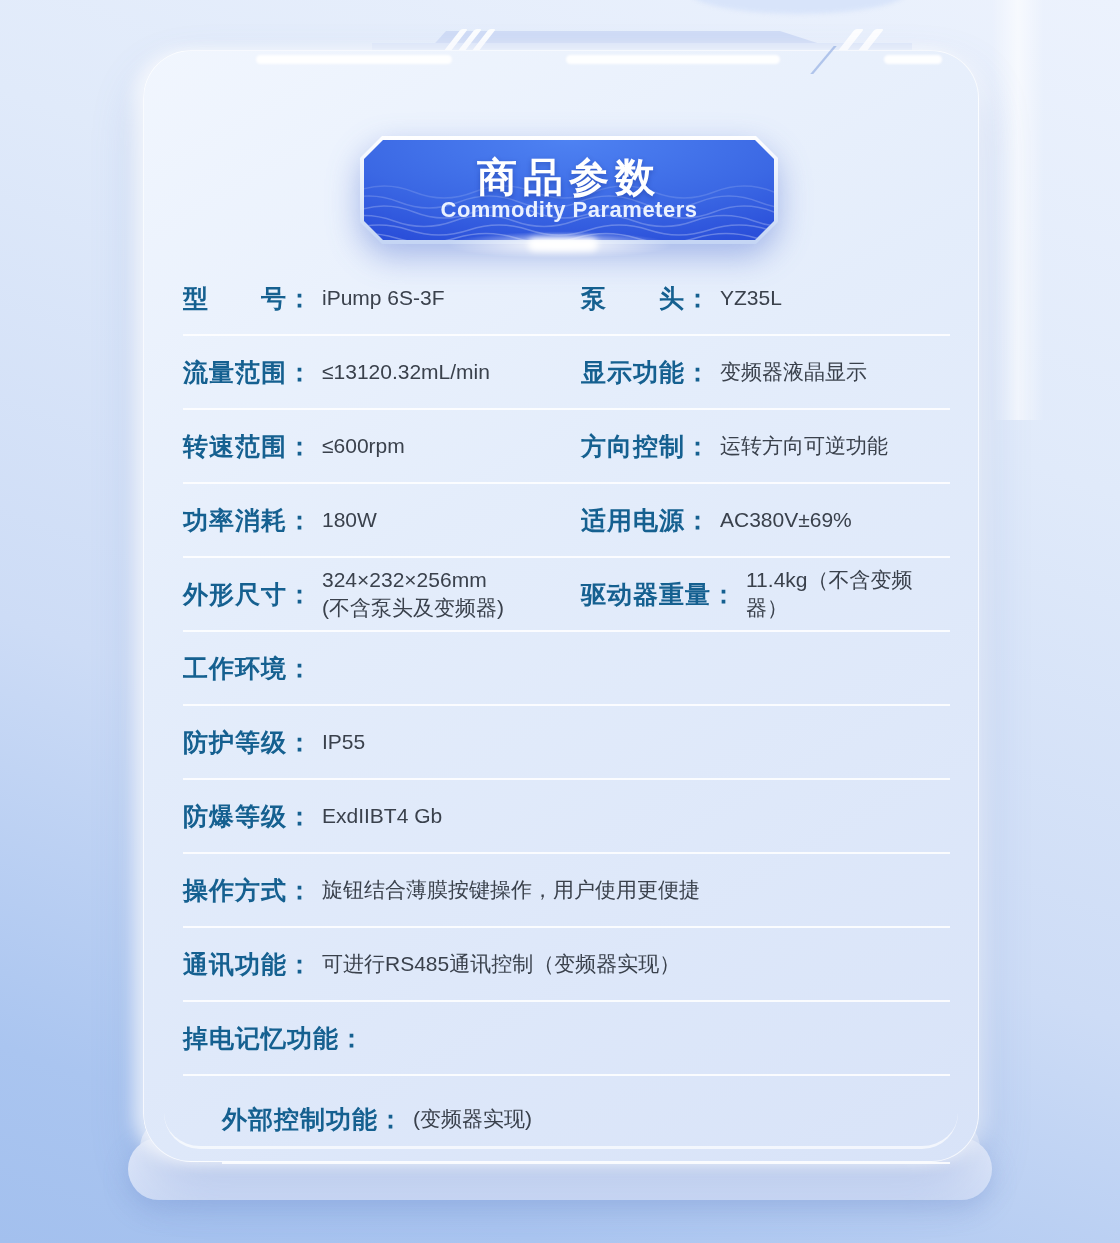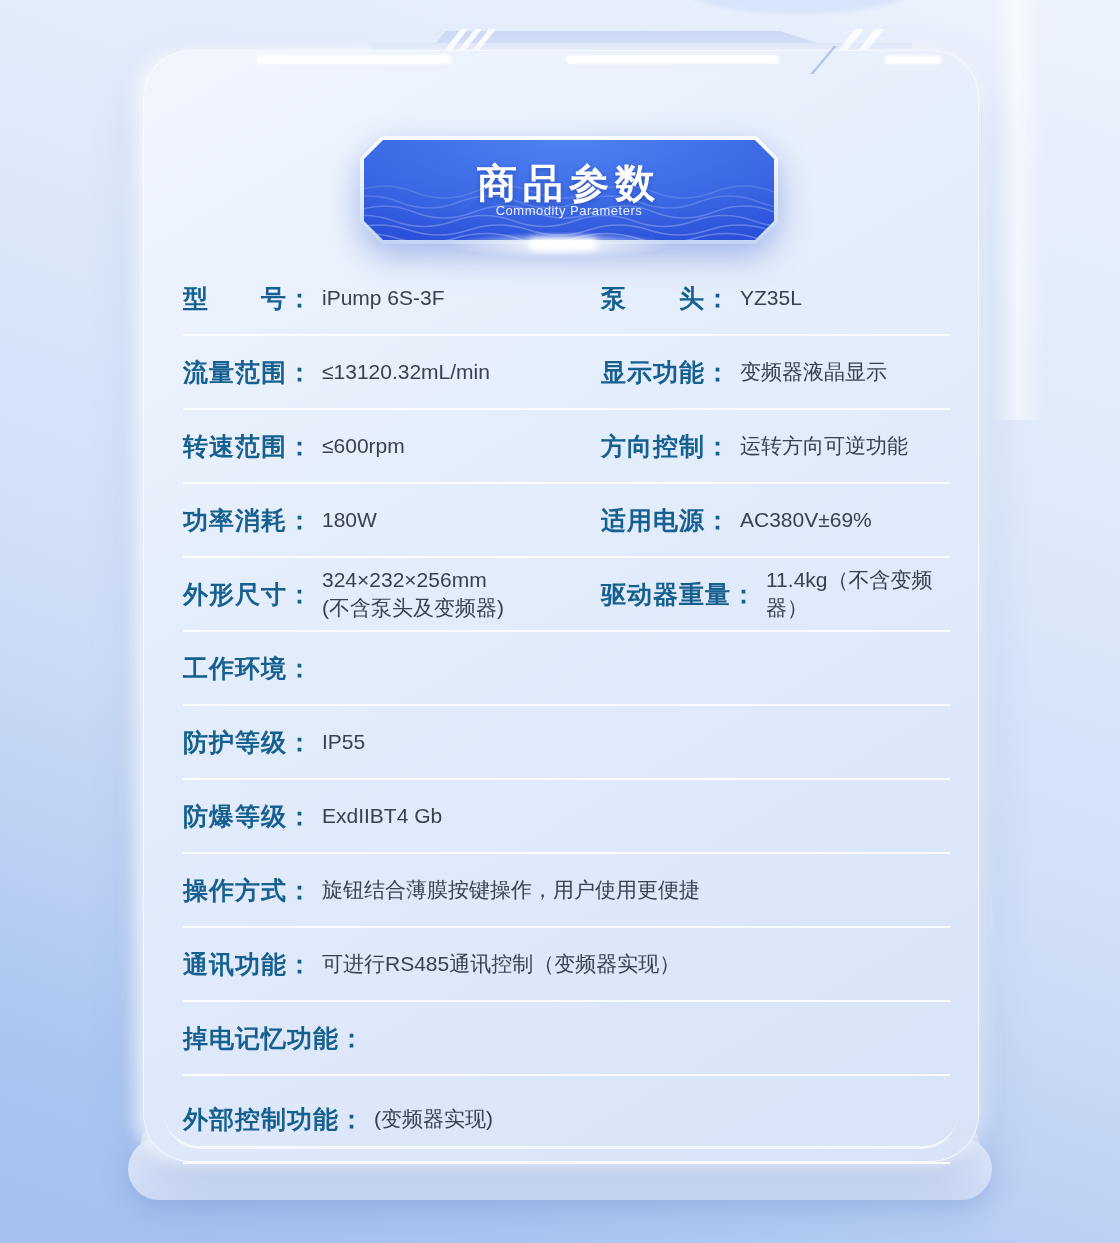--- a/index.html
+++ b/index.html
@@ -44,30 +44,30 @@
     background:linear-gradient(180deg,#ffffff 0%,#e6eefc 45%,#c4d5f4 100%);
     clip-path:polygon(22px 0,calc(100% - 22px) 0,100% 22px,100% calc(100% - 22px),calc(100% - 22px) 100%,22px 100%,0 calc(100% - 22px),0 22px);
     display:flex;align-items:center;justify-content:center;}
   .badge-inner{position:relative;width:410px;height:100px;overflow:hidden;
     background:radial-gradient(120% 150% at 50% 0%,#4e82f2 0%,#3b68e4 45%,#2b50da 72%,#1f3ed0 100%);
     clip-path:polygon(19px 0,calc(100% - 19px) 0,100% 19px,100% calc(100% - 19px),calc(100% - 19px) 100%,19px 100%,0 calc(100% - 19px),0 19px);
     display:flex;flex-direction:column;align-items:center;justify-content:center;}
   .badge-waves{position:absolute;left:0;bottom:0;width:100%;height:100%;}
   .badge-title{position:relative;color:#ffffff;font-size:40px;font-weight:bold;letter-spacing:6px;
     text-shadow:0 2px 5px rgba(15,35,120,.35);line-height:1;}
-  .badge-subtitle{position:relative;color:#eaf1ff;font-size:13px;letter-spacing:.5px;}
+  .badge-subtitle{position:relative;color:#eaf1ff;font-size:22px;letter-spacing:.5px;font-weight:bold;}
   .flare{position:absolute;left:400px;top:226px;width:320px;height:38px;z-index:4;pointer-events:none;
     background:radial-gradient(50% 50% at 50% 50%,rgba(255,255,255,.95) 0%,rgba(255,255,255,0) 70%);}
   .flare-core{position:absolute;left:528px;top:238px;width:70px;height:13px;border-radius:7px;z-index:4;
     background:#ffffff;filter:blur(3px);}
   
   .spec-table{position:absolute;left:183px;top:262px;width:767px;z-index:2;}
   .spec-row{display:flex;align-items:center;min-height:72px;
-    border-bottom:2px solid rgba(255,255,255,.85);gap:20px;}
-  .spec-row:last-child{min-height:86px;}
+    border-bottom:2px solid rgba(255,255,255,.85);}
+  .spec-row:last-child{min-height:86px;margin-left:39px;}
   .spec-cell{display:flex;align-items:center;}
   .spec-cell.col1{width:398px;flex:none;}
   .spec-cell.col2{flex:1;}
   .spec-cell.full{width:100%;}
   .spec-label{font-size:25px;font-weight:bold;color:#156090;white-space:pre;letter-spacing:1px;}
   .spec-colon{font-size:25px;font-weight:bold;color:#156090;margin-right:10px;}
   .spec-value{font-size:21px;color:#3a414c;line-height:1.32;}
 </style>
 </head>
 <body>

